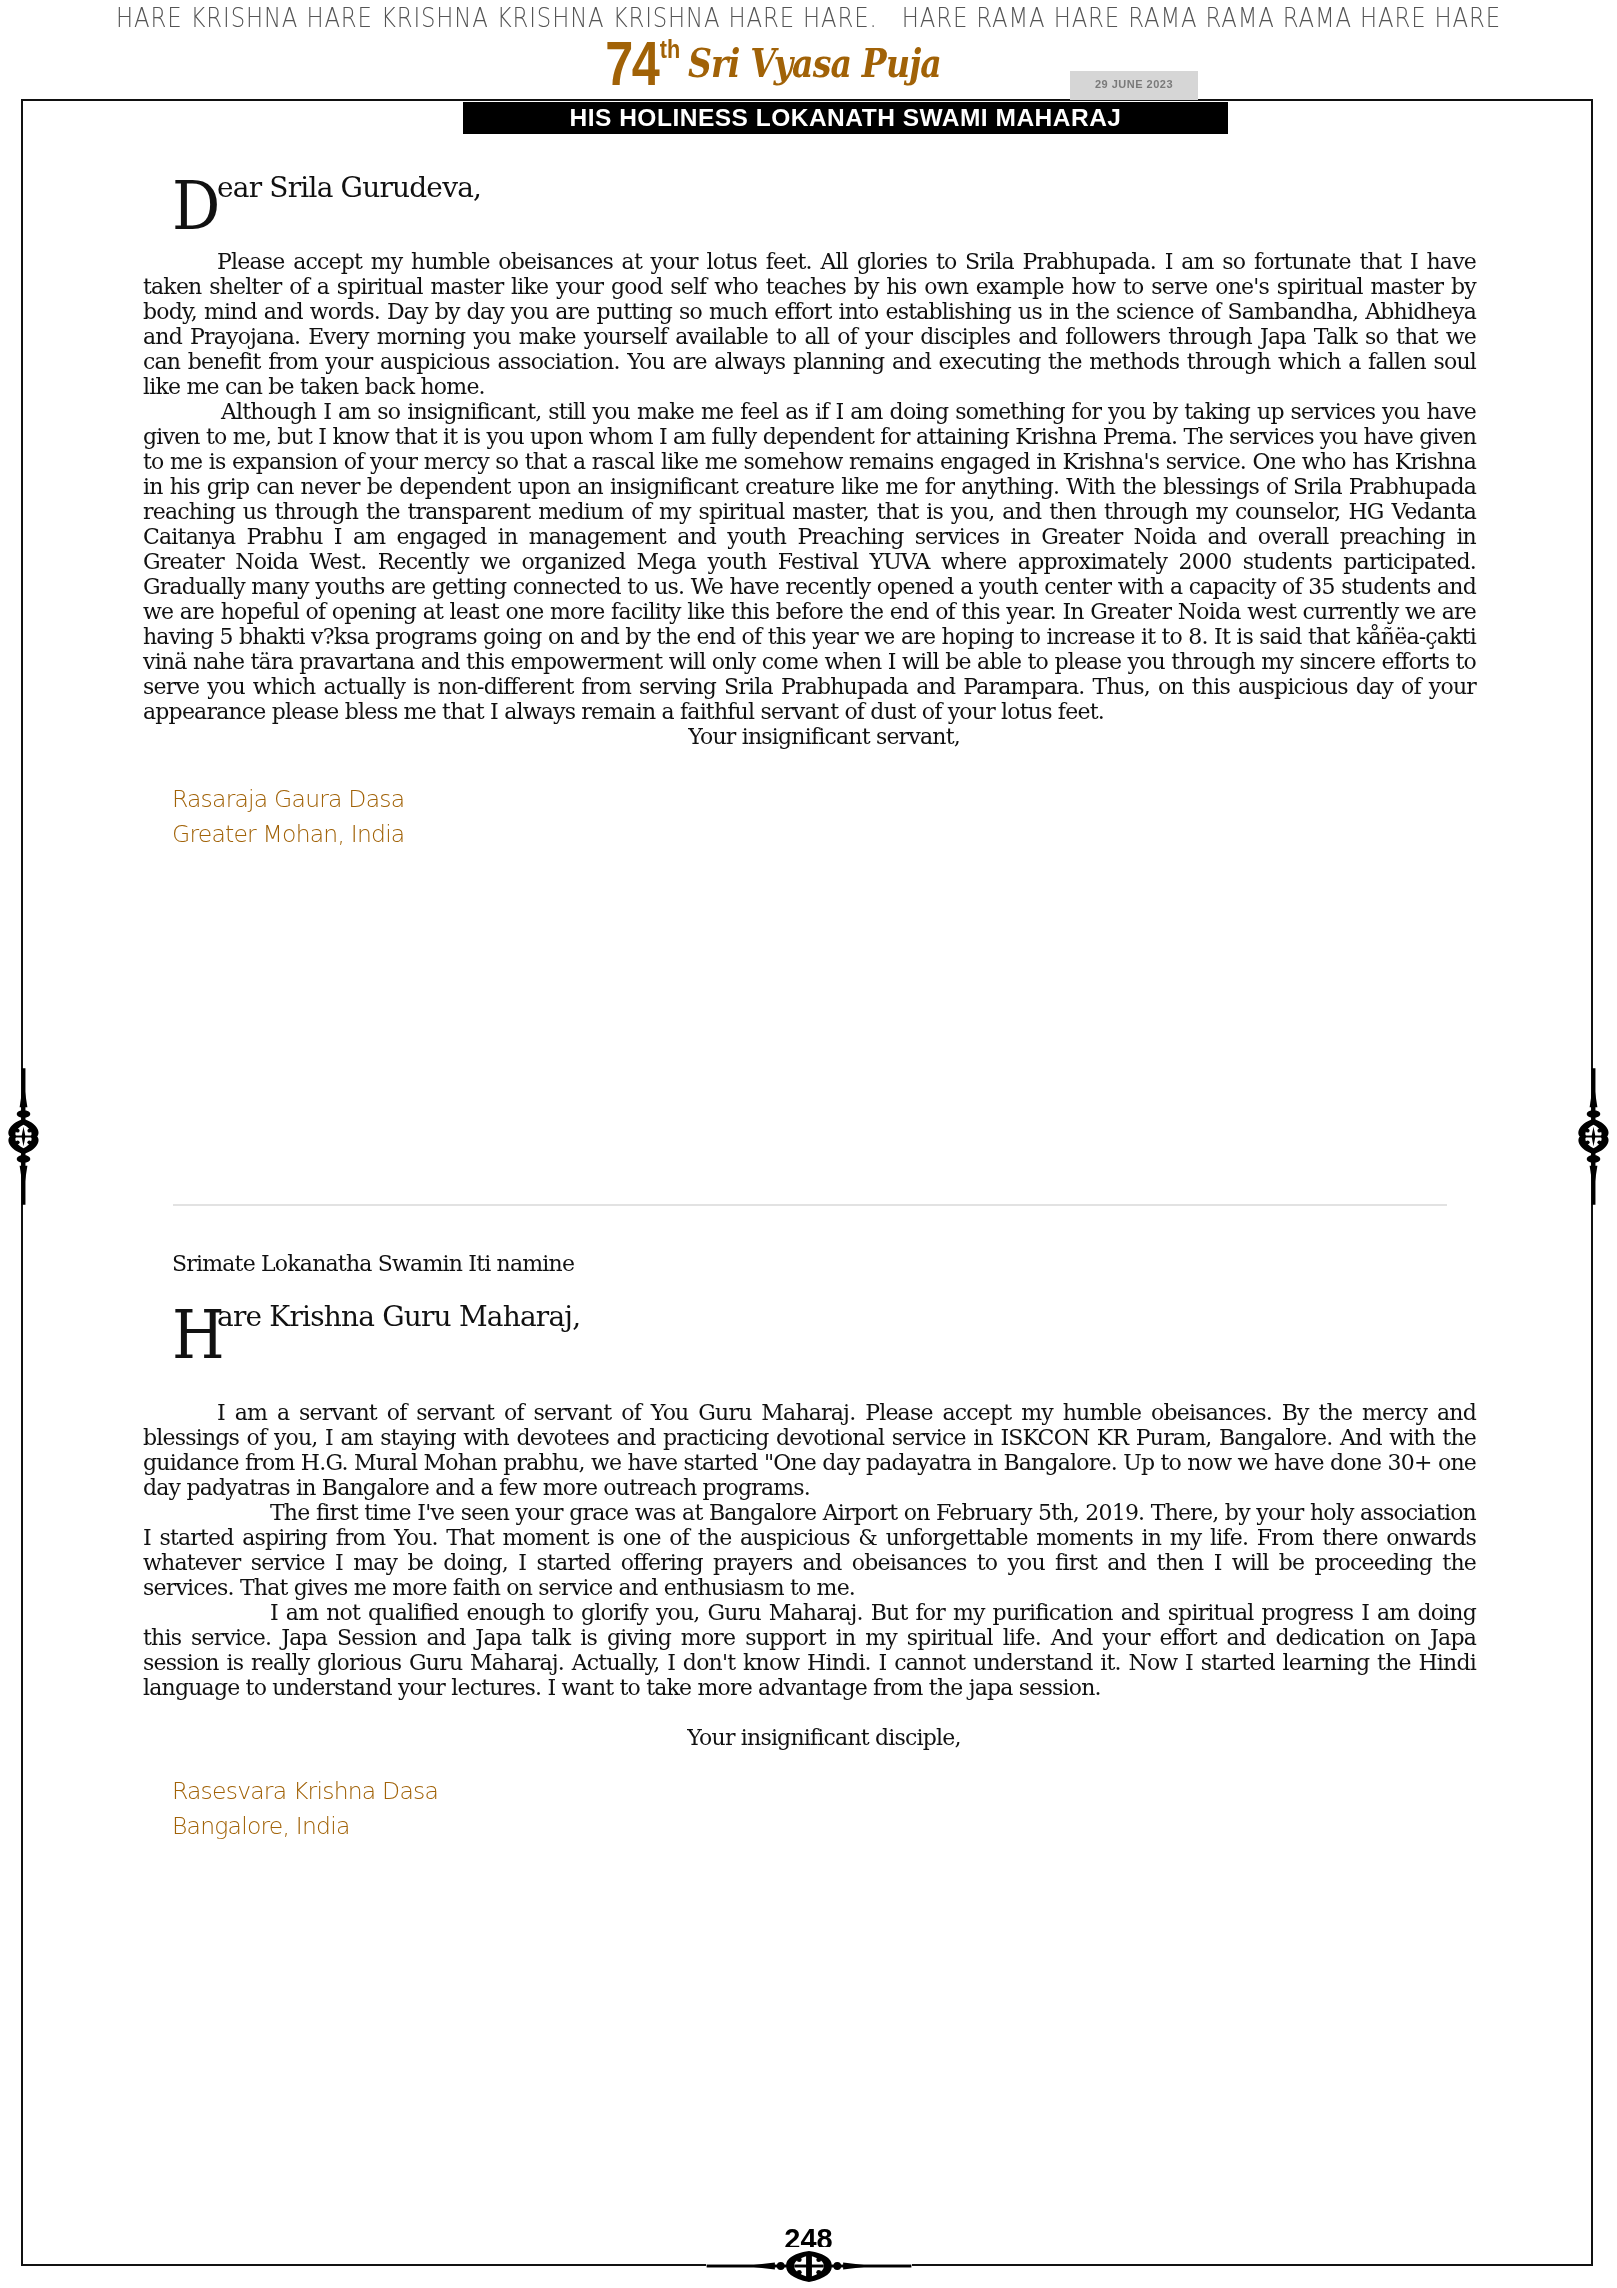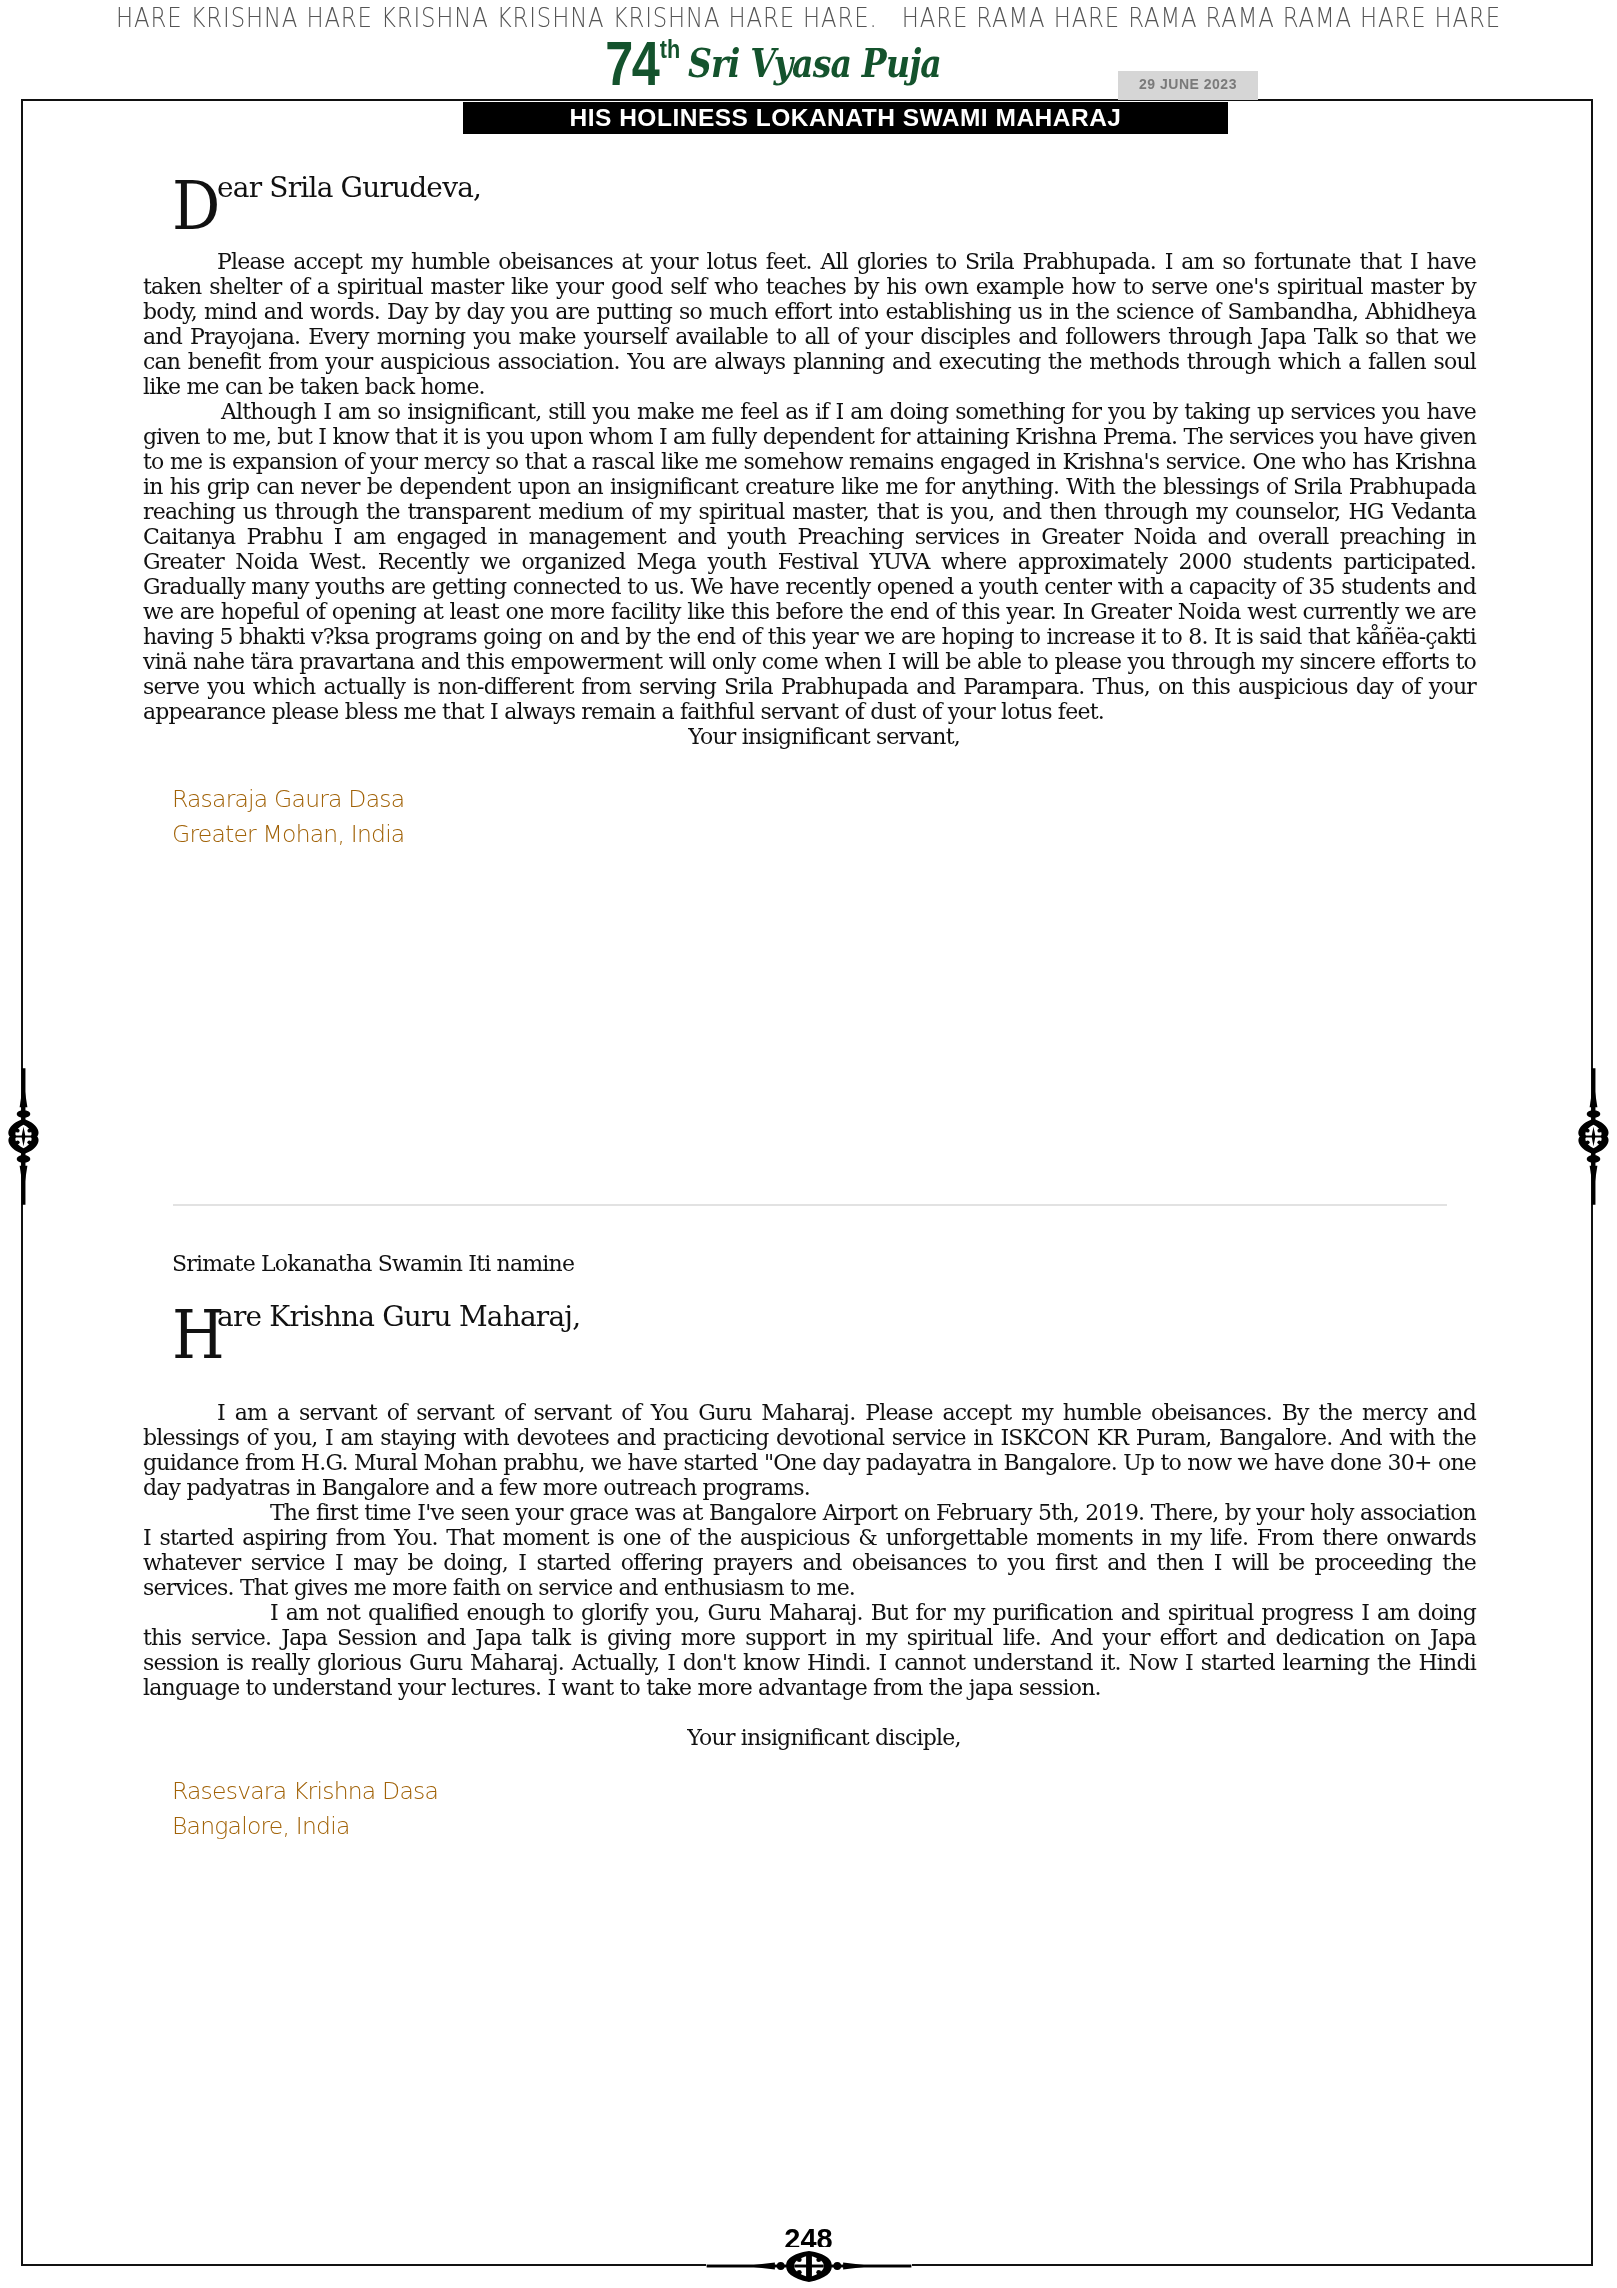--- a/index.html
+++ b/index.html
@@ -14,30 +14,30 @@
   .frame {
     position: absolute; left: 20.6px; top: 99px; width: 1568px; height: 2163px;
     border: 2.9px solid #111;
   }
 
   .title-wrap {
     position: absolute; top: 29px; left: 0; width: 1617px; height: 69px; text-align: center;
   }
   .title {
     display: inline-block; position: relative; left: -19.6px;
-    font-family: "DejaVu Serif", serif; font-weight: bold; color: #14532d;
+    font-family: "DejaVu Serif", serif; font-weight: bold; color: #a16207;
     white-space: nowrap;
   }
   .title .num { font-family: "Liberation Sans", sans-serif; font-size: 63px; font-weight: bold; letter-spacing: -2px; display: inline-block; transform: scaleX(0.8); transform-origin: right bottom; vertical-align: bottom; line-height: 69px; }
   .title .sup { font-family: "Liberation Sans", sans-serif; font-size: 25.5px; vertical-align: top; position: relative; top: 5.9px; display: inline-block; transform: scaleX(0.85); }
   .title .name { font-family: "DejaVu Serif", serif; font-size: 39px; font-weight: bold; font-style: italic; letter-spacing: -1px; vertical-align: bottom; line-height: 69px; display: inline-block; transform: scaleX(0.85); transform-origin: left bottom; }
   .date-badge {
-    position: absolute; left: 1070px; top: 71px; width: 140px; height: 29px;
+    position: absolute; left: 1070px; top: 71px; width: 128px; height: 29px;
     background: #d6d6d6; color: #7a7a7a; font-family: "Liberation Sans", sans-serif;
-    font-weight: bold; font-size: 14px; line-height: 27.4px; text-align: center; letter-spacing: 0.5px; margin-left: 48px;
+    font-weight: bold; font-size: 11px; line-height: 27.4px; text-align: center; letter-spacing: 0.5px;
   }
   .subtitle-bar {
     position: absolute; left: 463px; top: 102px; width: 765px; height: 32px;
     background: #000; color: #fff; font-family: "Liberation Sans", sans-serif;
     font-weight: bold; font-size: 24.5px; line-height: 32px; text-align: center; letter-spacing: 0.5px;
   }
 
   .ornament-side { position: absolute; width: 39px; height: 137px; }
   .ornament-left { left: 3.9px; top: 1068px; }
   .ornament-right { left: 1574px; top: 1068px; }

